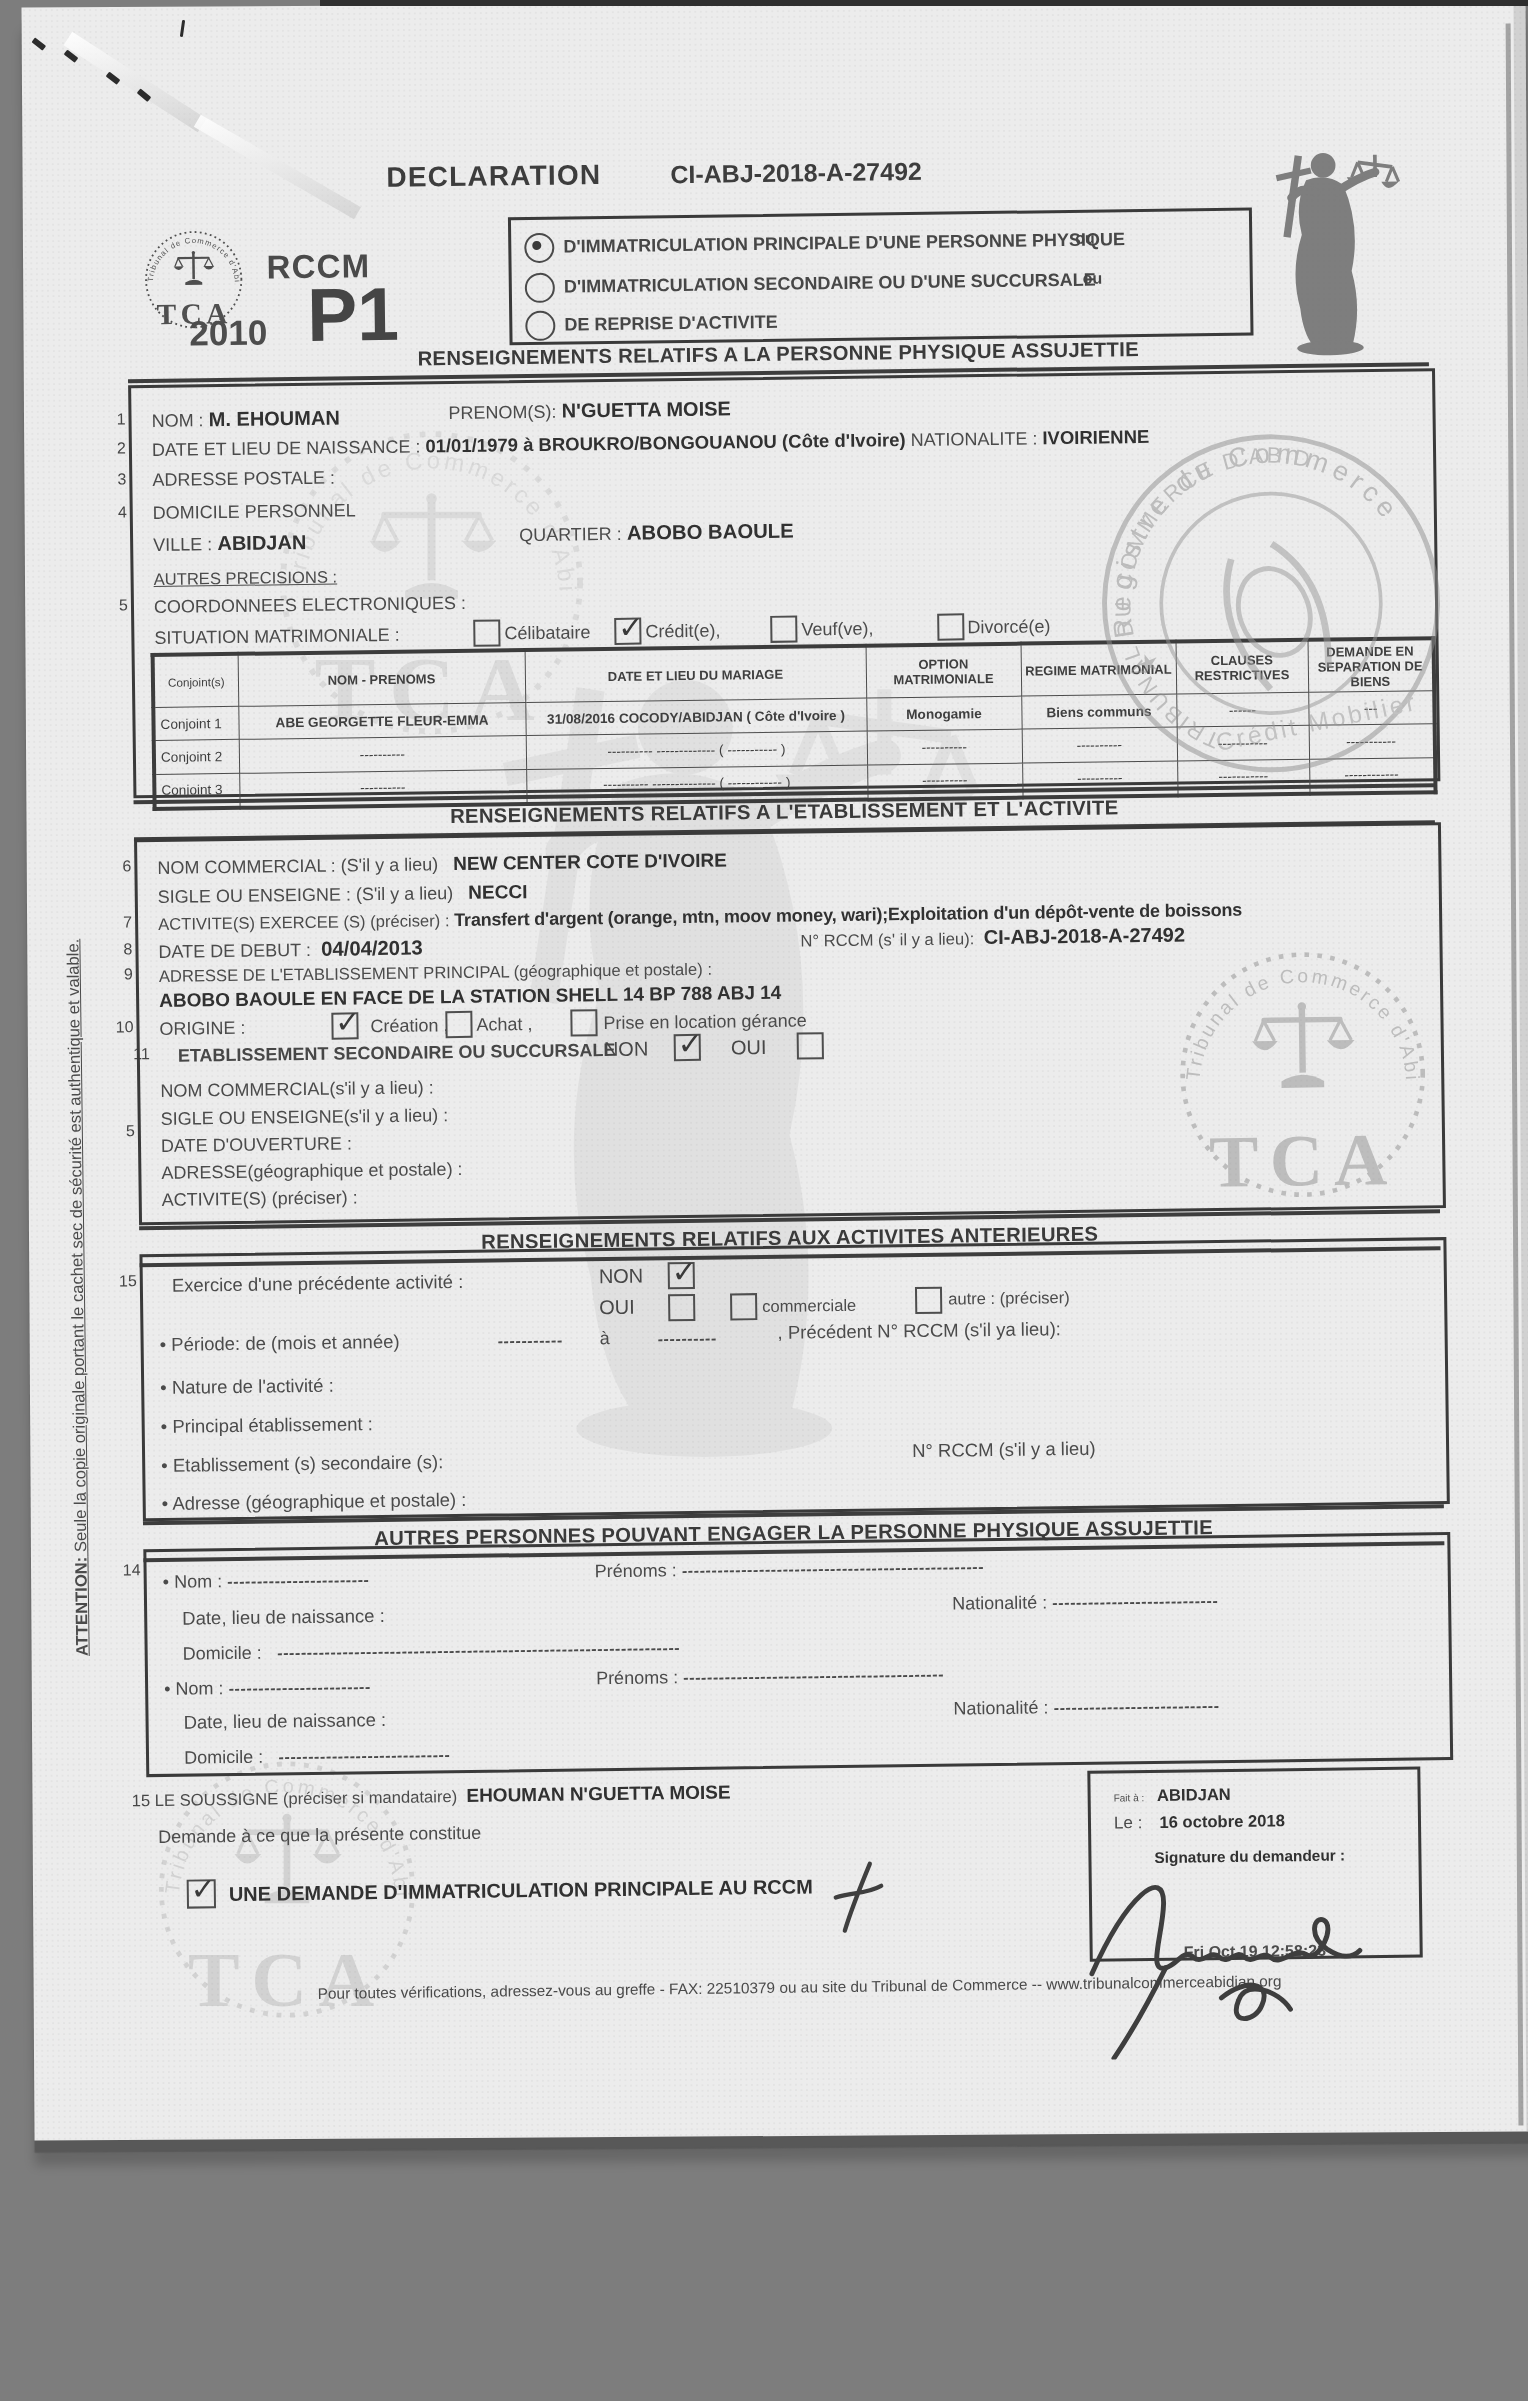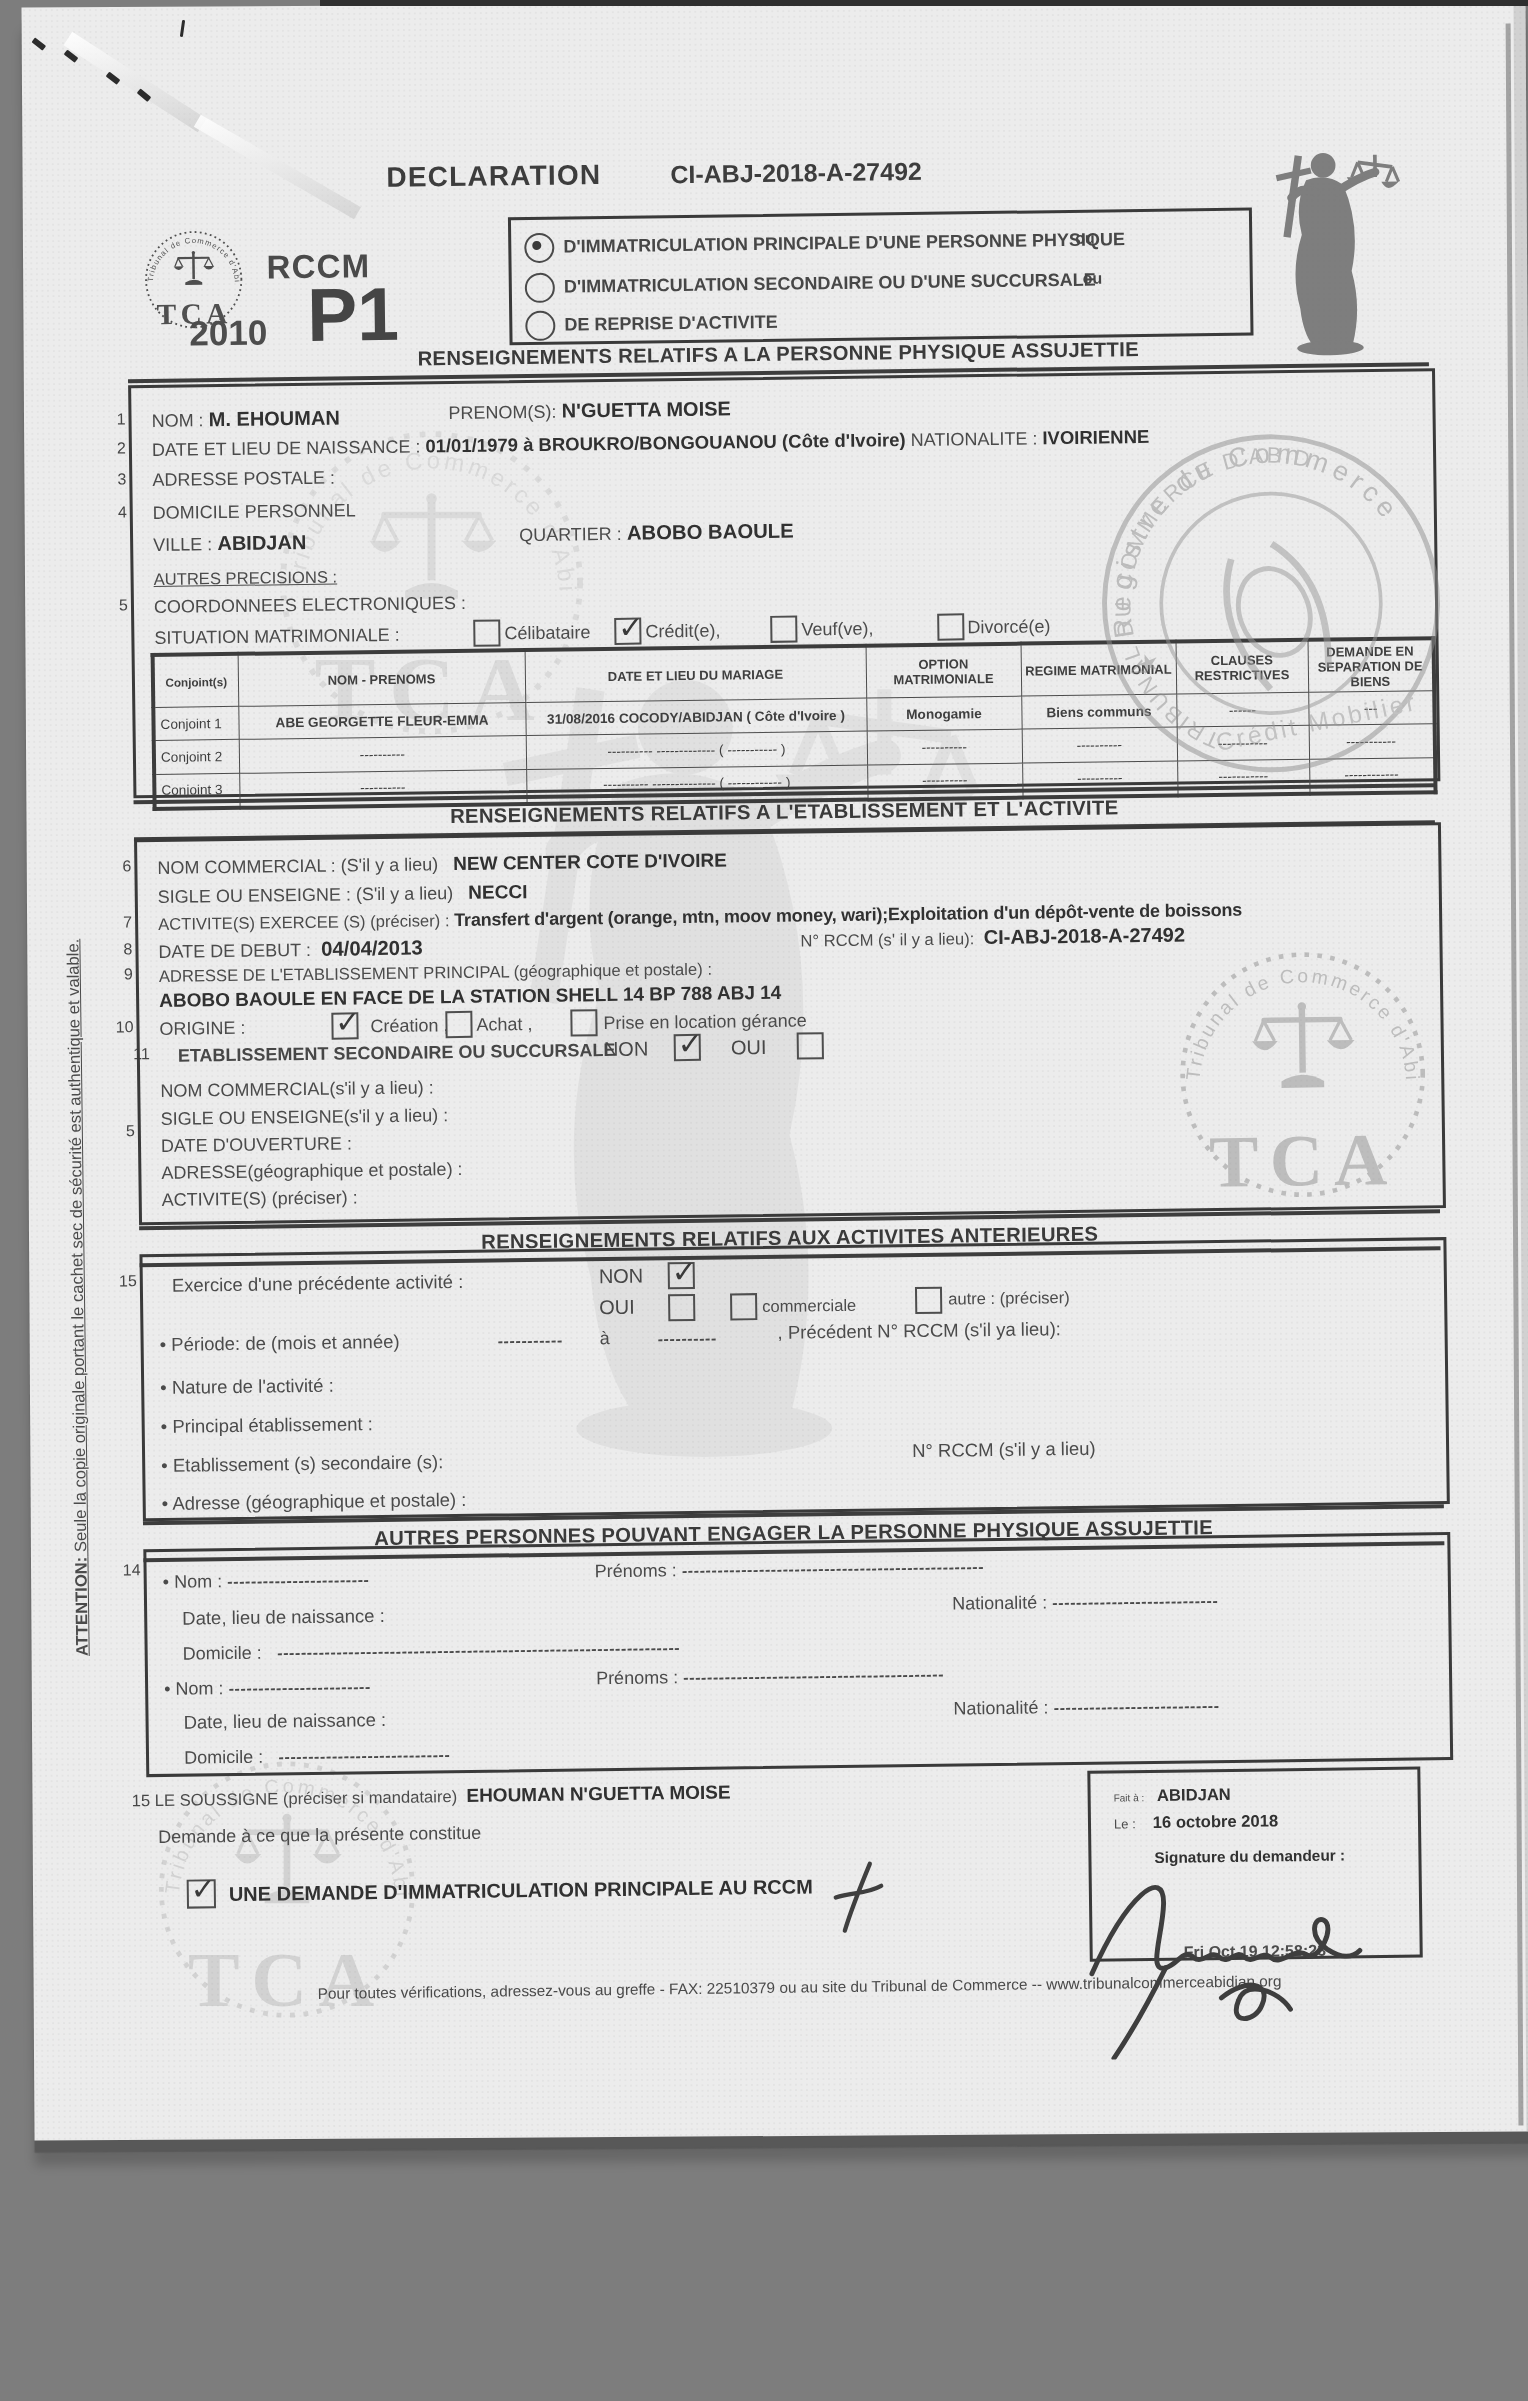--- a/index.html
+++ b/index.html
@@ -204,21 +204,21 @@
           <col style="width:85px">
           <col style="width:287px">
           <col style="width:341px">
           <col style="width:155px">
           <col style="width:155px">
           <col style="width:132px">
           <col style="width:126px">
         </colgroup>
       <tbody>
           <tr>
-        <th style="font-size:11.7px;font-weight:700">Conjoint(s)</th>
+        <th style="font-size:11.7px;font-weight:400">Conjoint(s)</th>
         <th>NOM - PRENOMS</th>
         <th>DATE ET LIEU DU MARIAGE</th>
         <th>OPTION MATRIMONIALE</th>
         <th>REGIME MATRIMONIAL</th>
         <th>CLAUSES RESTRICTIVES</th>
         <th>DEMANDE EN SEPARATION DE BIENS</th>
       </tr>
       <tr>
         <td class="c0">Conjoint 1</td>
         <td class="bold-cell">ABE GEORGETTE FLEUR-EMMA</td>
@@ -397,21 +397,21 @@
     <svg class="abs" style="left:815px;top:1859px" width="62" height="80" viewBox="0 0 100 130">
       <path d="M 70 10 C 55 45 40 80 28 118 M 14 64 C 40 55 62 60 88 46" stroke="#3f3f3f" stroke-width="7" fill="none" stroke-linecap="round"></path>
     </svg>
 
     <div class="sigbox"></div>
     <div class="abs" style="left:1103px;top:1791px;font-size:15.4px">
       <span class="lbl sm" style="font-size:10px">Fait à :</span>&nbsp;&nbsp;
       <span class="val" style="font-size:16.6px">ABIDJAN</span>
     </div>
     <div class="abs" style="left:1103px;top:1818px;font-size:15.4px">
-      <span class="lbl sm" style="font-size:13px">Le :</span>&nbsp;&nbsp;&nbsp;
+      <span class="lbl sm" style="font-size:17px">Le :</span>&nbsp;&nbsp;&nbsp;
       <span class="val" style="font-size:16.6px">16 octobre 2018</span>
     </div>
     <div class="abs val" style="left:1143px;top:1854px;font-size:15.4px">Signature du demandeur  :</div>
     <svg class="abs" style="left:1060px;top:1861px;z-index:6" width="327" height="203" viewBox="0 0 530 330">
       <g stroke="#3e3e3e" stroke-width="8" fill="none" stroke-linecap="round">
         <path d="M 30 190 C 90 60 150 18 148 78 C 146 128 120 190 150 182 C 172 176 178 150 196 166 C 210 178 224 152 238 166 C 252 180 264 152 278 166 C 292 180 306 154 322 168 C 338 182 360 150 380 164 C 398 176 428 120 408 108 C 394 100 380 132 414 156 C 432 168 452 172 466 158"></path>
         <path d="M 150 182 C 120 240 92 288 64 328"></path>
         <path d="M 240 232 C 280 200 322 208 306 244 C 296 272 250 278 268 236 C 280 204 332 220 352 252"></path>
       </g>
     </svg>

